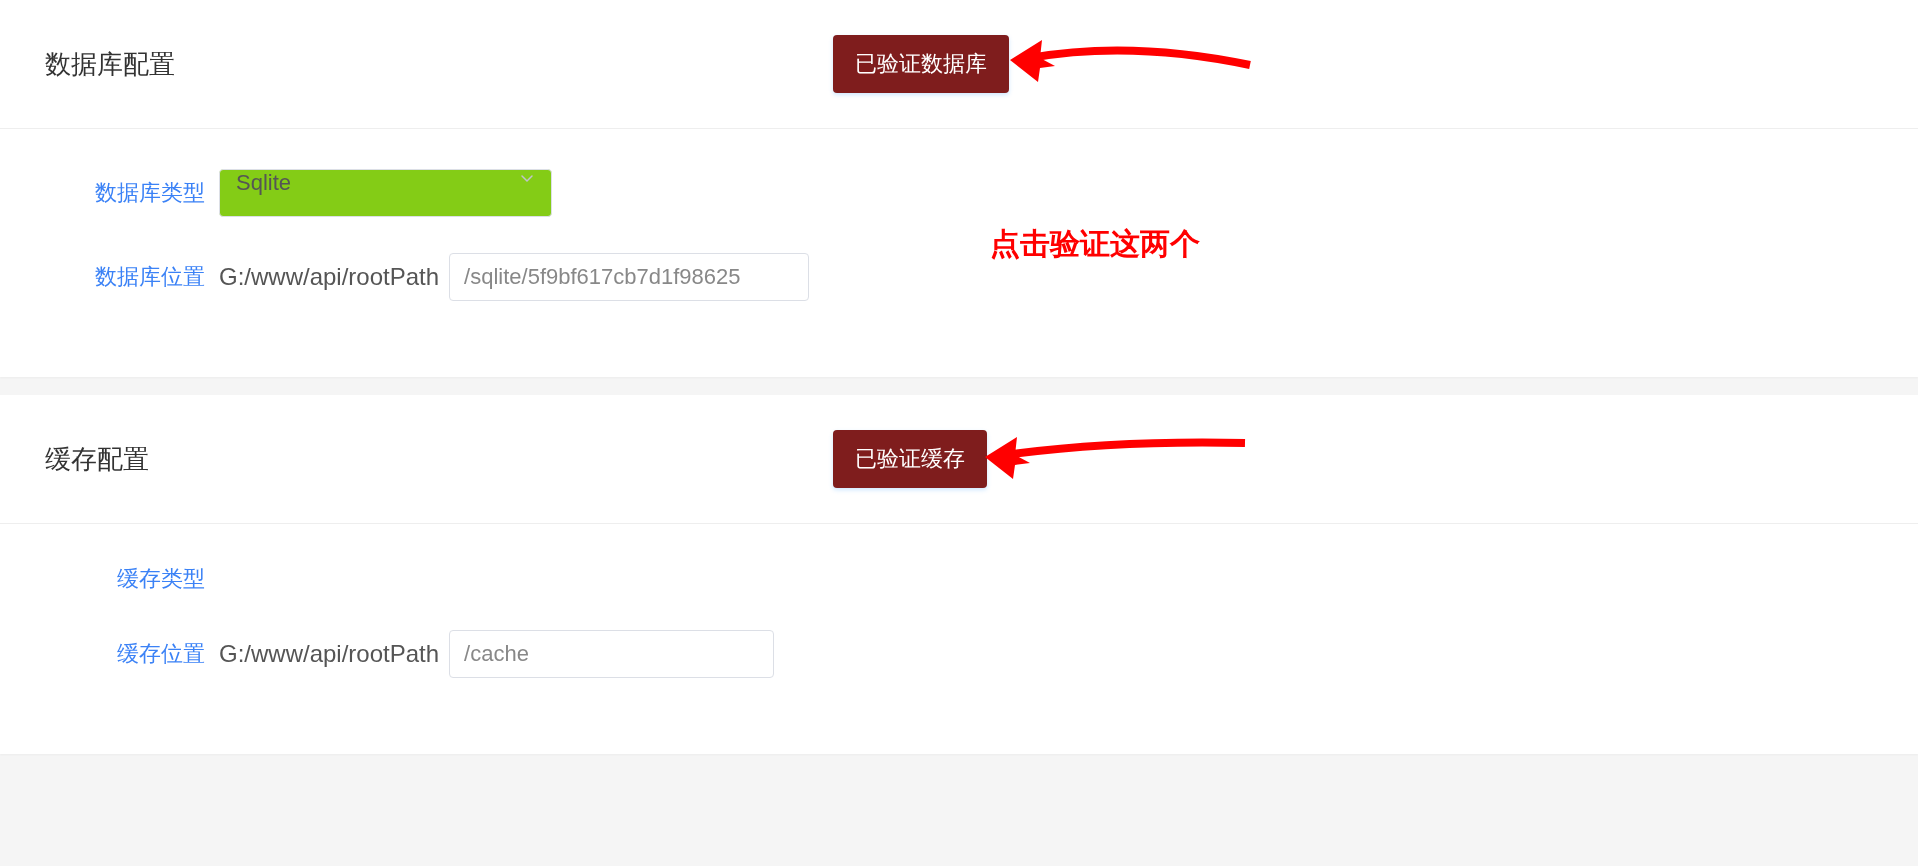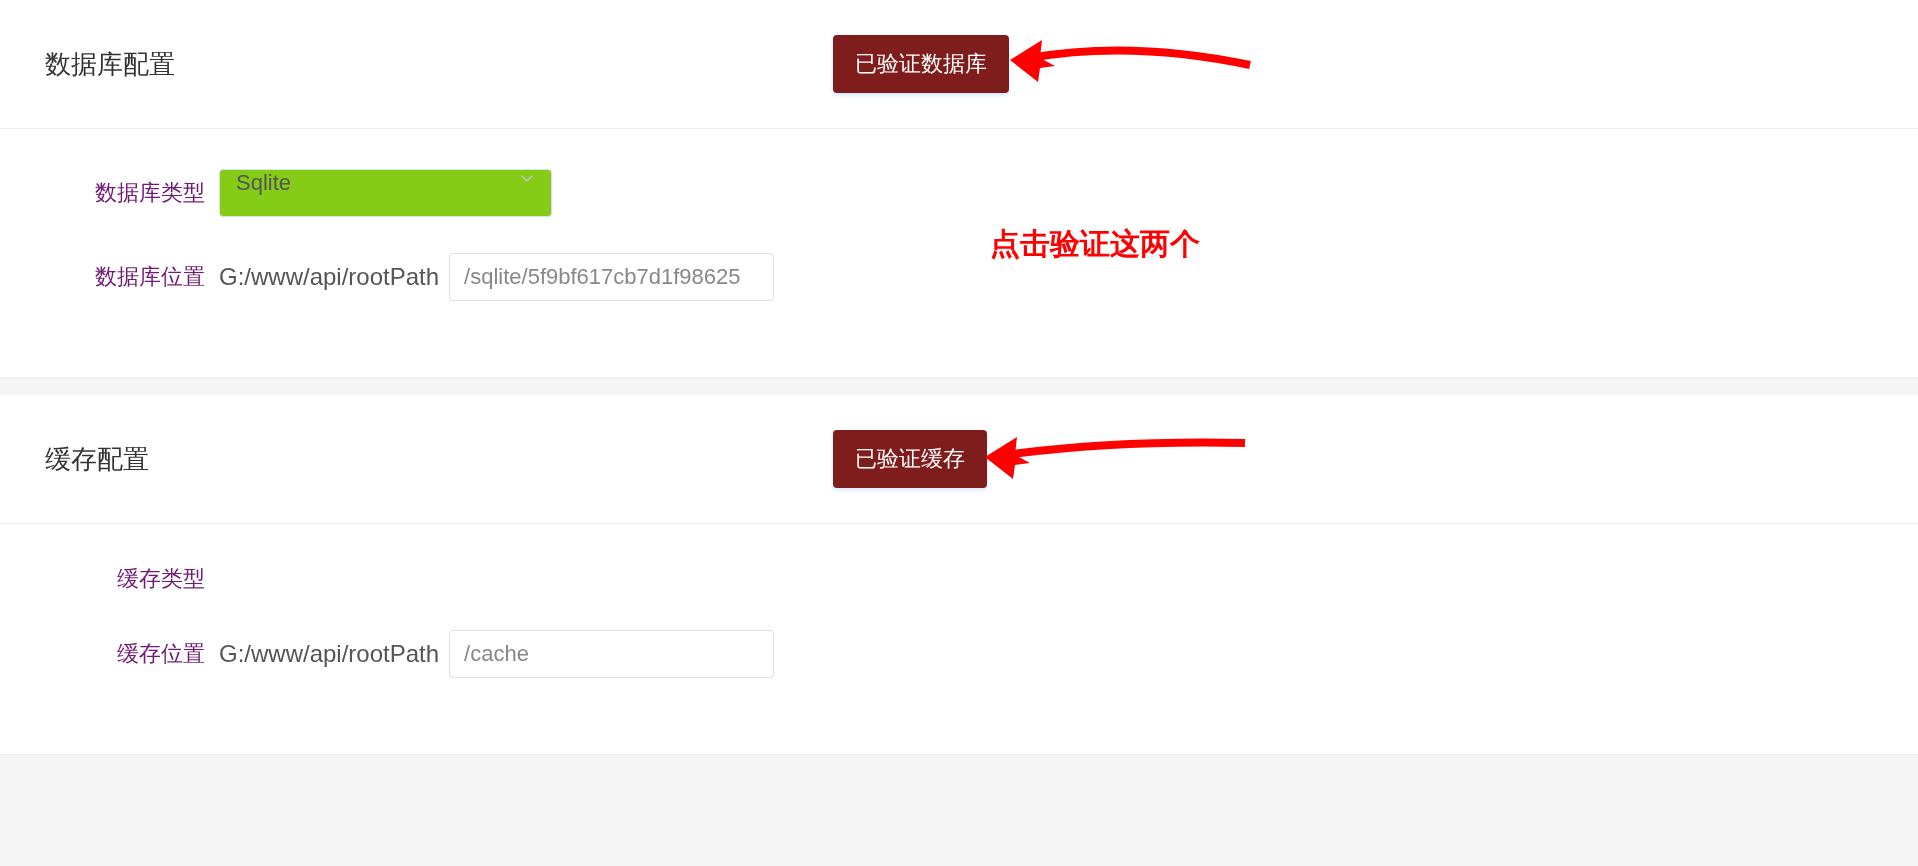--- a/index.html
+++ b/index.html
@@ -44,21 +44,21 @@
     }
     .form-row {
       display: flex;
       align-items: center;
       margin-bottom: 36px;
       gap: 14px;
     }
     .row-label {
       width: 160px;
       text-align: right;
-      color: #701a75;
+      color: #3b82f6;
       font-size: 22px;
     }
     .select {
       width: 333px;
       height: 48px;
       border: 1px solid #dcdfe6;
       border-radius: 4px;
       display: flex;
       justify-content: space-between;
       padding: 0 16px;
@@ -78,21 +78,21 @@
     }
     .text-input {
       height: 48px;
       border: 1px solid #dcdfe6;
       border-radius: 4px;
       padding: 0 14px;
       font-size: 22px;
       color: #888;
       background: #fff;
     }
-    .text-input.db { width: 325px; }
+    .text-input.db { width: 360px; }
     .text-input.cache { width: 325px; }
     .arrow-anno {
       position: absolute;
       pointer-events: none;
     }
     .red-anno {
       position: absolute;
       color: #ff0000;
       font-size: 30px;
       font-weight: 700;

